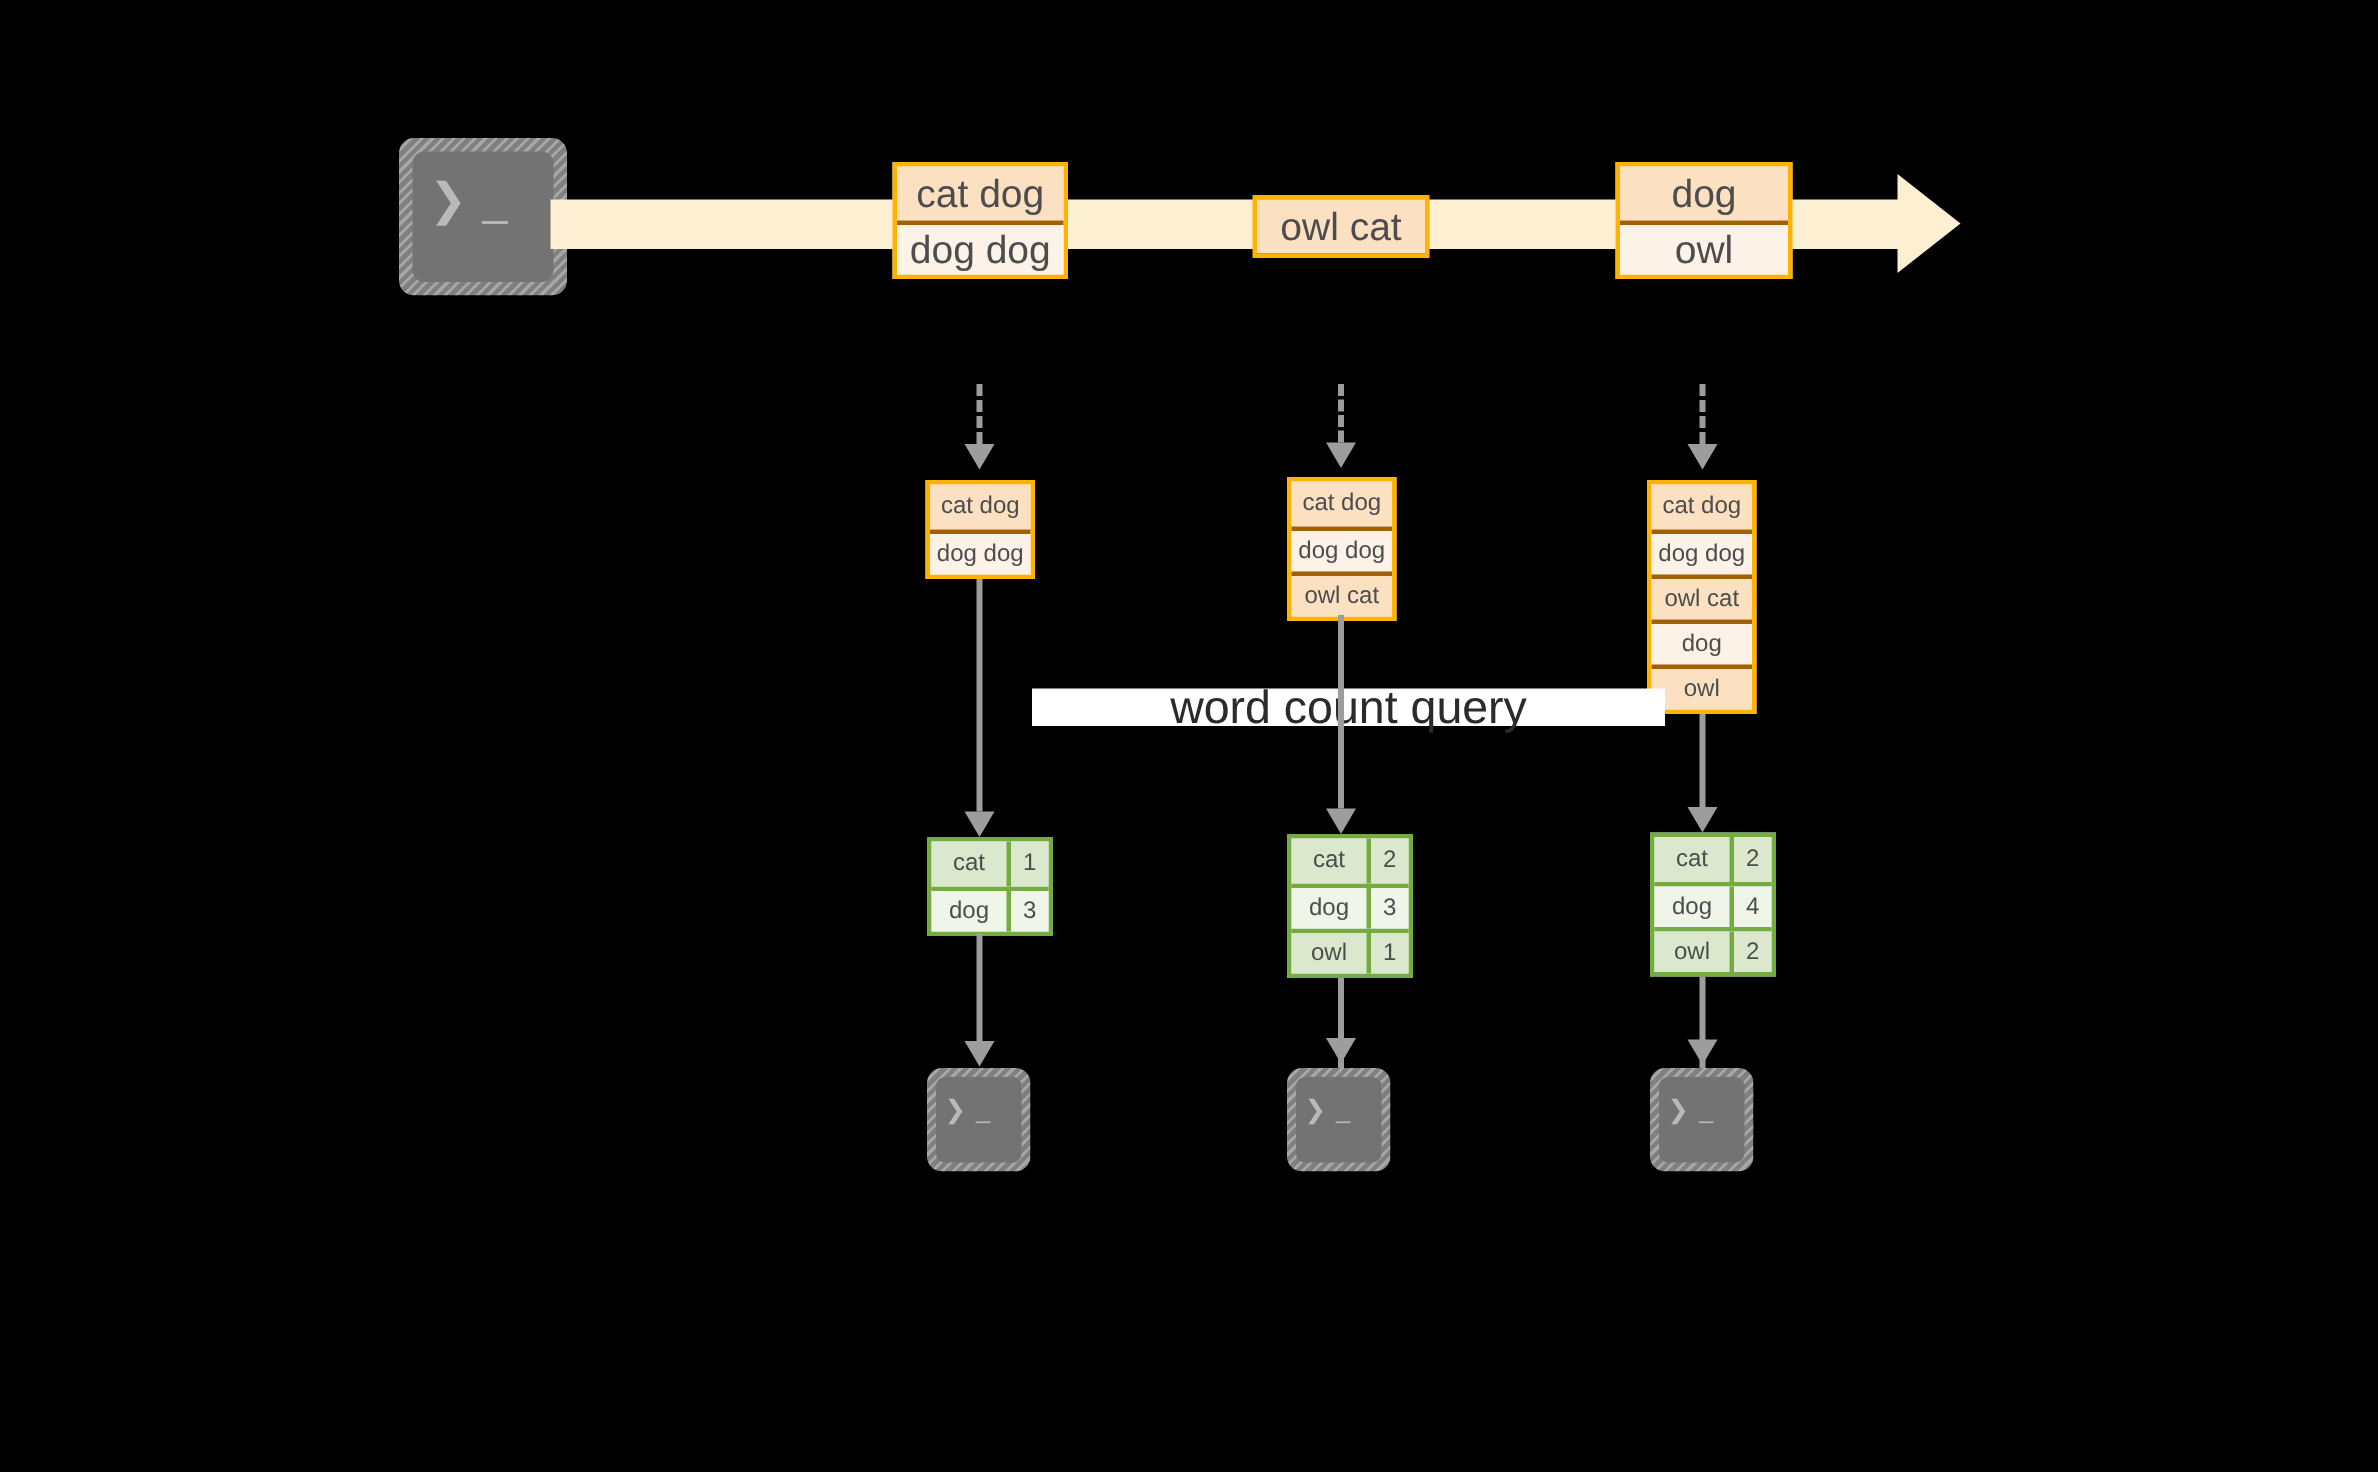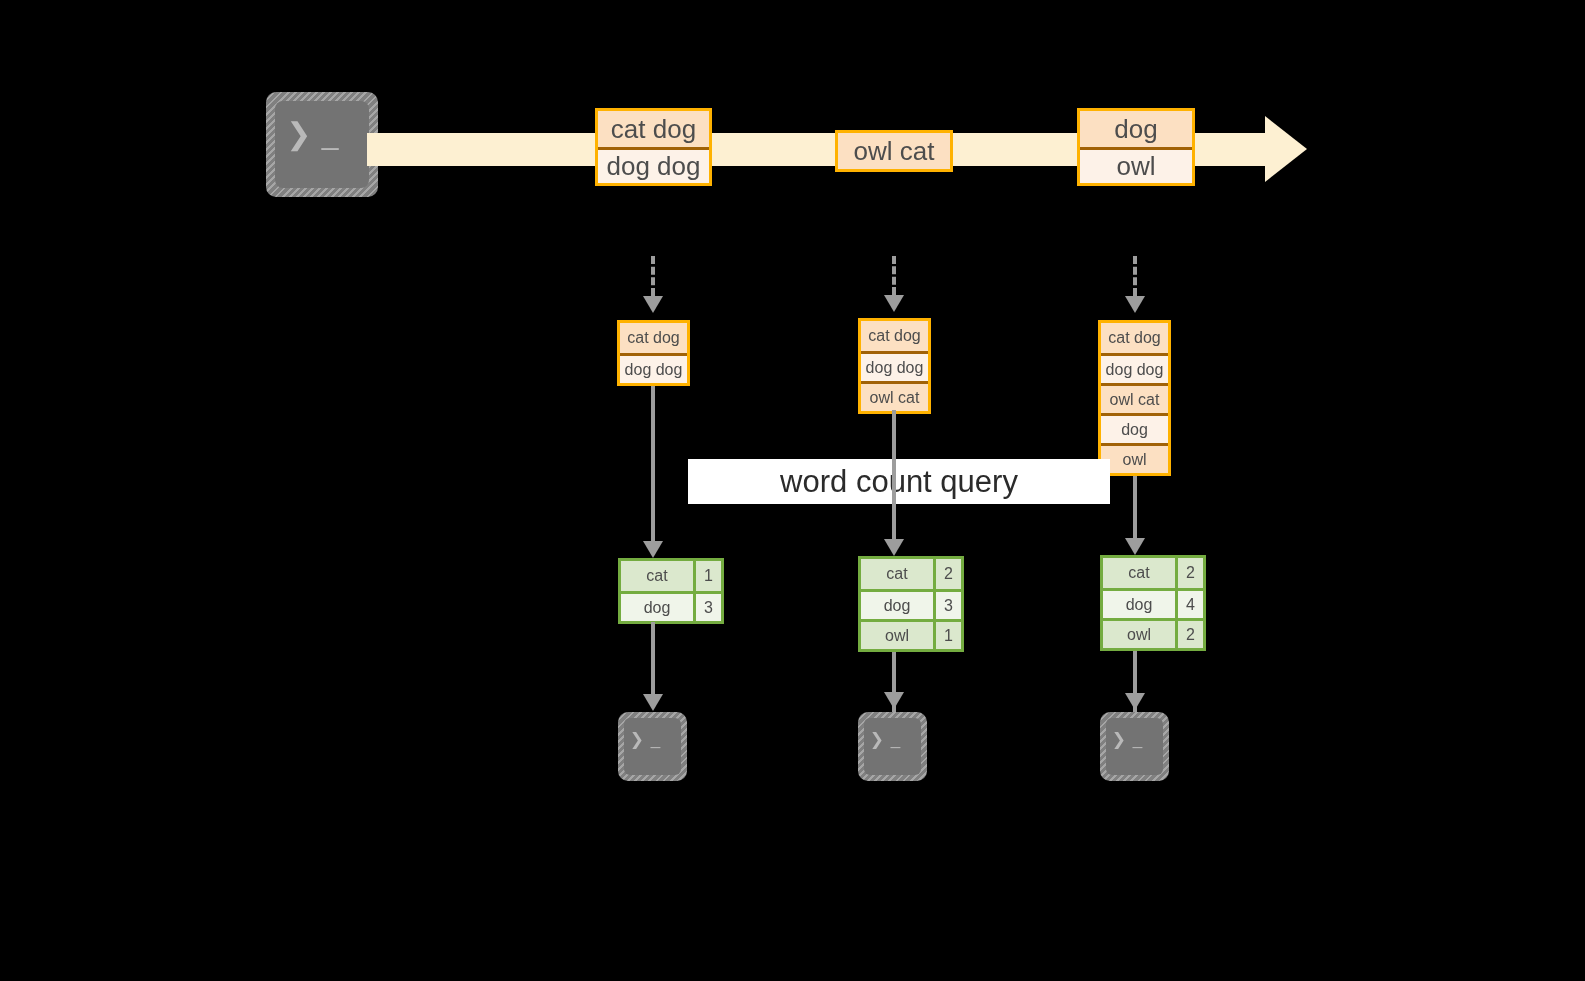--- a/index.html
+++ b/index.html
@@ -100,21 +100,21 @@
   .resrow .cell-word,
   .resrow .cell-count {
     box-sizing: border-box;
     display: flex;
     align-items: center;
     justify-content: center;
     color: #4d4d4d;
     font-size: 16px;
     font-weight: 300;
   }
-  .resrow .cell-word { width: 72px; }
+  .resrow .cell-word { width: 50px; }
   .resrow .cell-count { width: 28px; border-left: 3px solid #74ac40; }
   .resrow.shade-a .cell-word,
   .resrow.shade-a .cell-count { background: #dbe8cd; }
   .resrow.shade-b .cell-word,
   .resrow.shade-b .cell-count { background: #f0f5ea; }
 
   
   .vline {
     position: absolute;
     width: 4px;
@@ -240,21 +240,21 @@
   <div class="vhead" style="left:1125px; top:296px;"></div>
 
   <div class="recbox mid" style="left:1098px; top:320px; width:73px;">
     <div class="recrow shade-a">cat dog</div>
     <div class="recrow shade-b divider">dog dog</div>
     <div class="recrow shade-a divider">owl cat</div>
     <div class="recrow shade-b divider">dog</div>
     <div class="recrow shade-a divider">owl</div>
   </div>
 
-  <div class="banner" style="left:688px; top:459px; width:422px; height:45px;">
+  <div class="banner" style="left:688px; top:459px; width:422px; height:25px;">
     <span>word count query</span>
   </div>
 
   <div class="vline" style="left:892px; top:410px; height:129px;"></div>
   <div class="vhead" style="left:884px; top:539px;"></div>
 
   <div class="vline" style="left:1133px; top:476px; height:62px;"></div>
   <div class="vhead" style="left:1125px; top:538px;"></div>
 
   <div class="restable" style="left:1100px; top:555px;">

